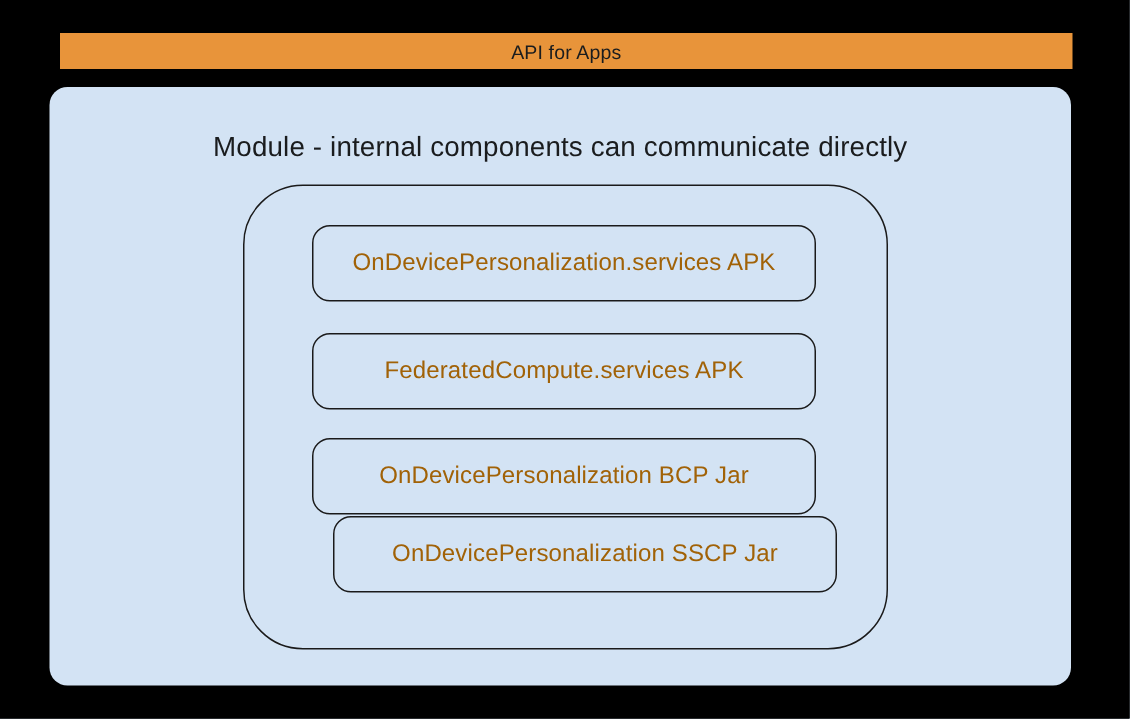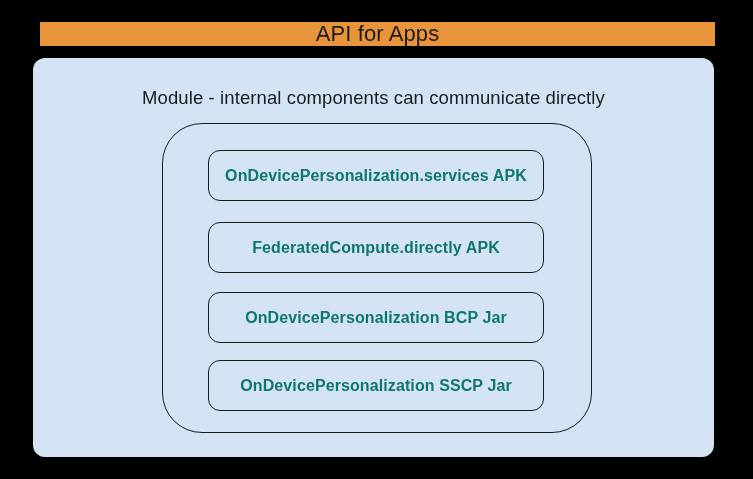--- a/index.html
+++ b/index.html
@@ -20,21 +20,21 @@
     left: 40px;
     top: 22px;
     width: 675px;
     height: 24px;
     background: #E8943A;
     display: flex;
     align-items: center;
     justify-content: center;
   }
   .banner-label {
-    font-size: 22px;
+    font-size: 13px;
     line-height: 1;
     color: #1A1C1E;
     letter-spacing: 0.1px;
   }
   .module {
     position: absolute;
     left: 33px;
     top: 58px;
     width: 681px;
     height: 399px;
@@ -72,29 +72,28 @@
     border: 1.4px solid #1A1A1A;
     border-radius: 12px;
     box-sizing: border-box;
     display: flex;
     align-items: center;
     justify-content: center;
   }
   .component-box .component-label {
     font-size: 16px;
     line-height: 1;
-    color: #0f766e;
+    color: #a16207;
     letter-spacing: 0.1px;
     white-space: nowrap;
-    font-weight: bold;
   }
   .box-0 { top: 26px; }
   .box-1 { top: 98px; }
   .box-2 { top: 168px; text-align: center; }
-  .box-3 { top: 236px; }
+  .box-3 { top: 220px; margin-left: 14px; }
 </style>
 </head>
 <body>
 
 <div class="canvas">
 
   <div class="banner">
     <span class="banner-label">API for Apps</span>
   </div>
 
@@ -102,21 +101,21 @@
 
     <div class="module-title">Module - internal components can communicate directly</div>
 
     <div class="components-group">
 
       <div class="component-box box-0">
         <span class="component-label">OnDevicePersonalization.services APK</span>
       </div>
 
       <div class="component-box box-1">
-        <span class="component-label">FederatedCompute.directly APK</span>
+        <span class="component-label">FederatedCompute.services APK</span>
       </div>
 
       <div class="component-box box-2">
         <span class="component-label">OnDevicePersonalization BCP Jar</span>
       </div>
 
       <div class="component-box box-3">
         <span class="component-label">OnDevicePersonalization SSCP Jar</span>
       </div>
 

